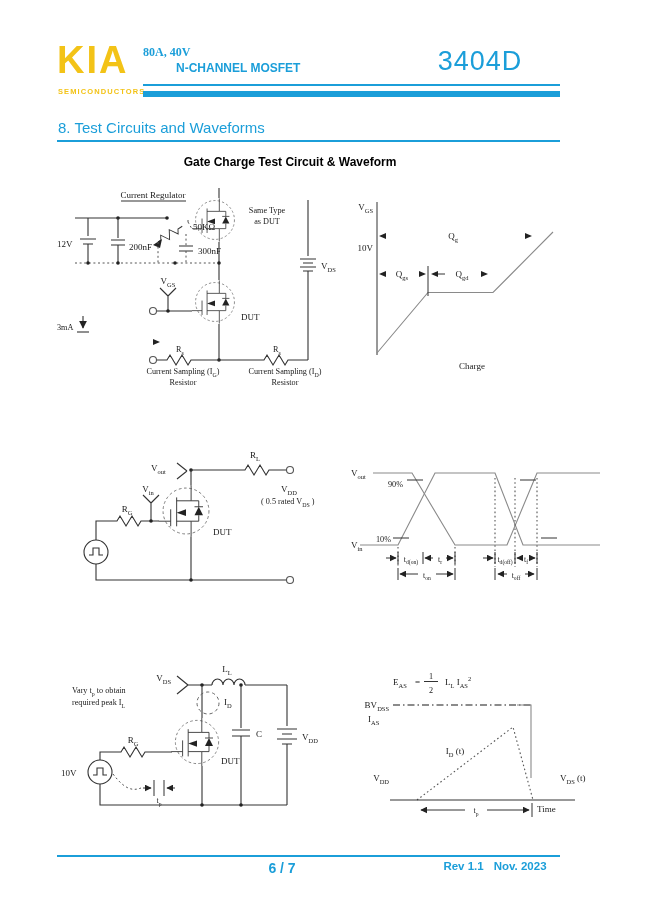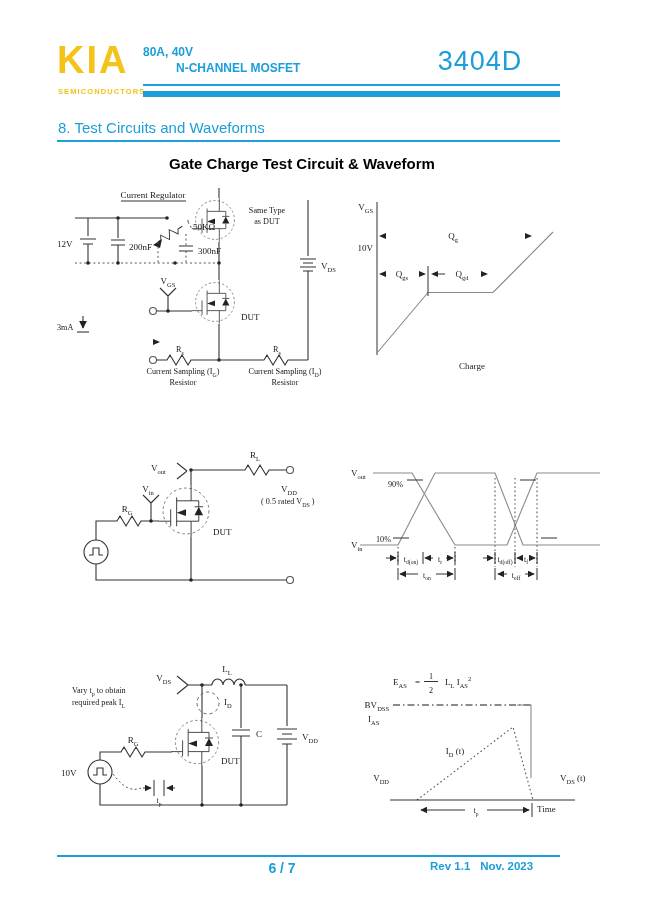--- a/index.html
+++ b/index.html
@@ -2,35 +2,35 @@
 <html style="--accent: #1B9ED9; --logo: #F3C317;"><head>
 <meta charset="utf-8">
 <style>
   html,body{margin:0;padding:0;background:#fff;}
   .page{position:relative;width:649px;height:917px;background:#fff;overflow:hidden;
         font-family:"Liberation Sans",sans-serif;color:#111;}
   .abs{position:absolute;margin-top:8px;}
   
   .logo{left:57px;top:33px;font-size:38px;font-weight:bold;letter-spacing:2px;line-height:1;}
   .logo-sub{left:58px;top:79px;font-size:7.5px;font-weight:bold;letter-spacing:1.1px;}
-  .rating{left:143px;top:37px;font-size:12px;font-weight:bold;}
+  .rating{left:143px;top:37px;font-size:12px;font-weight:bold;font-family:Liberation Serif, serif;}
   .device{left:143px;top:53px;font-size:12px;font-weight:bold;padding-left:33px;}
   .part{left:400px;top:38px;width:160px;text-align:center;font-size:27px;letter-spacing:1px;}
   .hline-thin{left:143px;top:76px;width:417px;height:1.5px;}
   .hline-thick{left:143px;top:83px;width:417px;height:6px;}
   
   .section-title{left:58px;top:111px;font-size:15px;}
   .section-underline{left:57px;top:132px;width:503px;height:1.5px;}
   
-  .figtitle{left:16px;width:572px;text-align:center;font-weight:bold;font-size:15px;color:#000;}
+  .figtitle{left:4px;width:572px;text-align:center;font-weight:bold;font-size:12px;color:#000;}
   .ft1{top:147px;} .ft2{top:424px;} .ft3{top:634px;}
   
   .footline{left:57px;top:847px;width:503px;height:1.5px;}
   .pageno{left:227px;top:852px;width:110px;text-align:center;font-size:14px;font-weight:bold;}
-  .revdate{left:420px;top:852px;width:140px;text-align:left;font-size:11.5px;font-weight:bold;}
+  .revdate{left:420px;top:852px;width:140px;text-align:center;font-size:11.5px;font-weight:bold;}
   .revdate span{margin-left:10px;}
   
   svg{position:absolute;overflow:visible;}
   svg text{font-family:"Liberation Serif",serif;fill:#1a1a1a;}
   .ct{font-size:9px;} .sm{font-size:8.2px;} .tm{font-size:7.8px;}
   .sub{font-size:72%;}
   .w{stroke:#333;stroke-width:1.1;fill:none;}
   .wg{stroke:#8a8a8a;stroke-width:1.1;fill:none;}
   .bar{stroke:#333;stroke-width:1;fill:none;}
   .dash{stroke:#555;stroke-width:1;stroke-dasharray:2,2.6;fill:none;}

